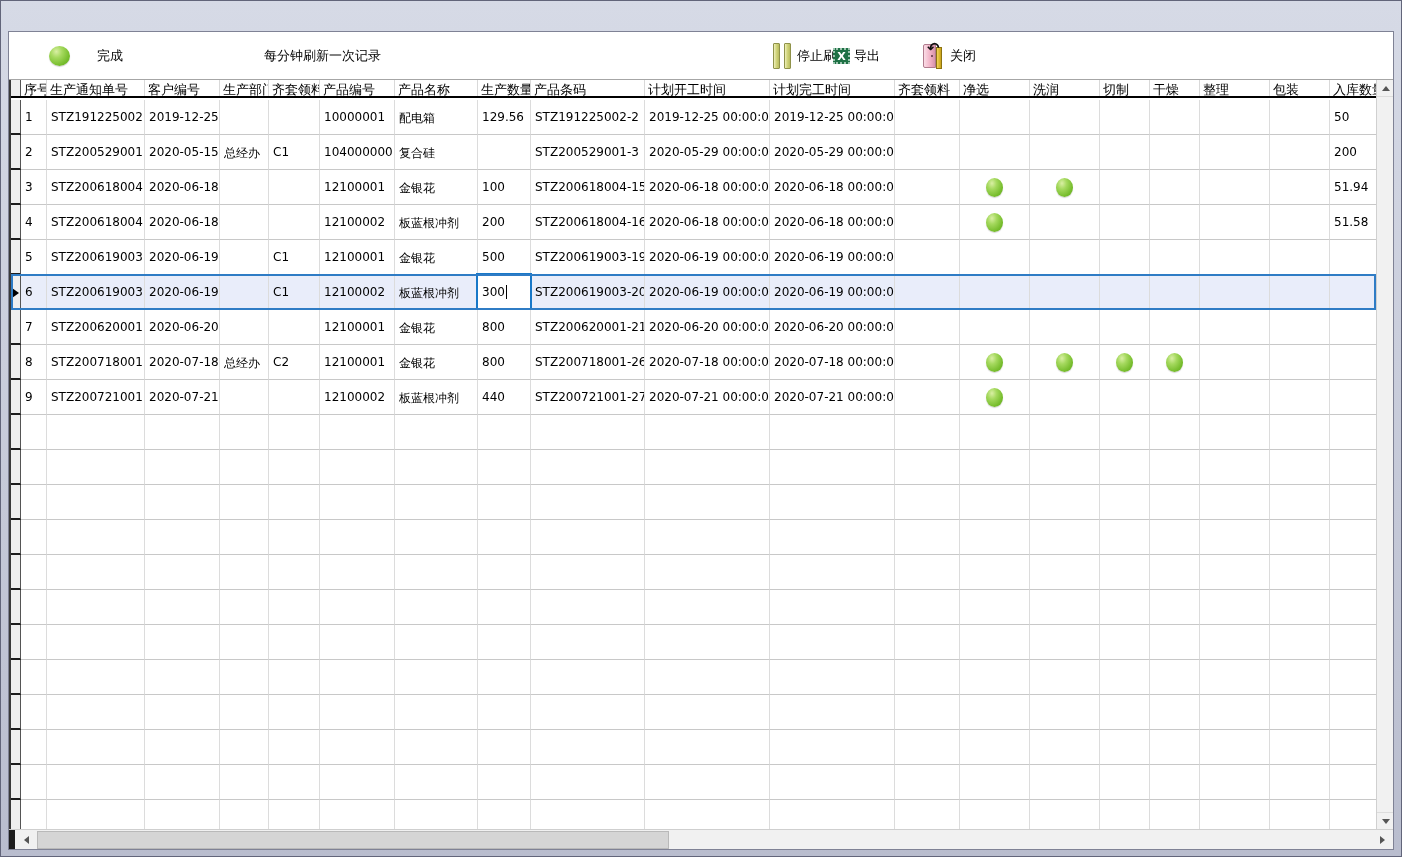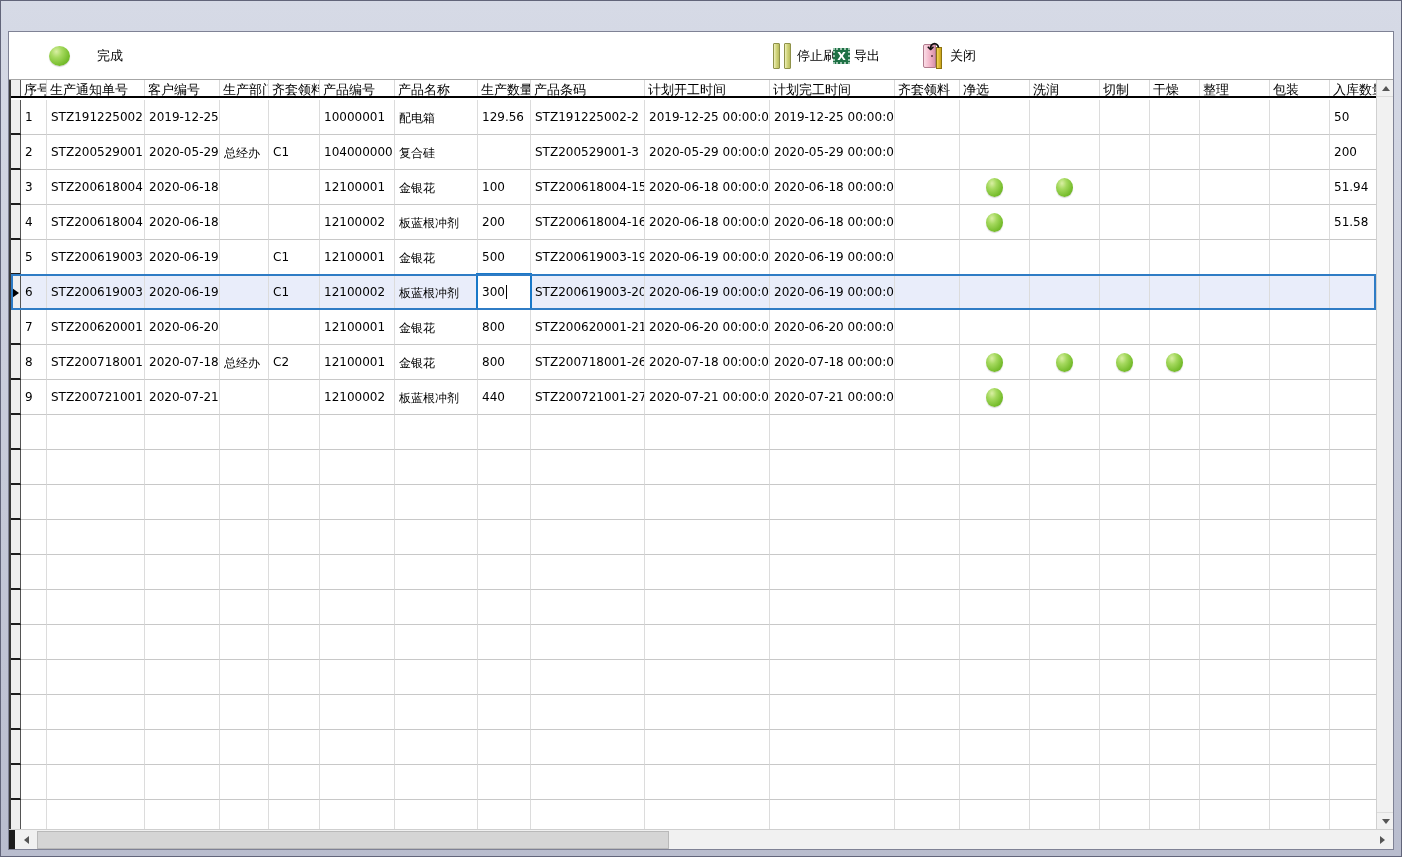--- a/index.html
+++ b/index.html
@@ -109,20 +109,21 @@
 <div class="window">
 
 
   <div class="content">
 
     <div class="toolbar">
       <span class="tb-item legend-dot">
           <span class="dot"></span>
         </span>
       <span class="tb-item legend-label">完成</span>
+      <span class="tb-item refresh-note">每分钟刷新一次记录</span>
 
       <span class="tb-item tb-btn btn-stop">
         <span class="pause-icon">
             <i></i>
             <i></i>
           </span>
         <span>停止刷新</span>
       </span>
 
       <span class="tb-item tb-btn btn-export">
@@ -185,21 +186,21 @@
               <div class="cell dotcell" style="width: 50px;"></div>
               <div class="cell dotcell" style="width: 50px;"></div>
               <div class="cell dotcell" style="width: 70px;"></div>
               <div class="cell dotcell" style="width: 60px;"></div>
               <div class="cell" style="width: 50px;">50</div>
             </div>
             <div class="grow">
               <div class="cell indicator" style="width: 10px;"></div>
               <div class="cell" style="width: 26px;">2</div>
               <div class="cell" style="width: 98px;">STZ200529001</div>
-              <div class="cell" style="width: 75px;">2020-05-29</div>
+              <div class="cell" style="width: 75px;">2020-05-15</div>
               <div class="cell" style="width: 49px;">总经办</div>
               <div class="cell" style="width: 51px;">C1</div>
               <div class="cell" style="width: 75px;">1040000001</div>
               <div class="cell" style="width: 83px;">复合硅</div>
               <div class="cell" style="width: 53px;"></div>
               <div class="cell" style="width: 114px;">STZ200529001-3</div>
               <div class="cell" style="width: 125px;">2020-05-29 00:00:00</div>
               <div class="cell" style="width: 125px;">2020-05-29 00:00:00</div>
               <div class="cell dotcell" style="width: 65px;"></div>
               <div class="cell dotcell" style="width: 70px;"></div>

